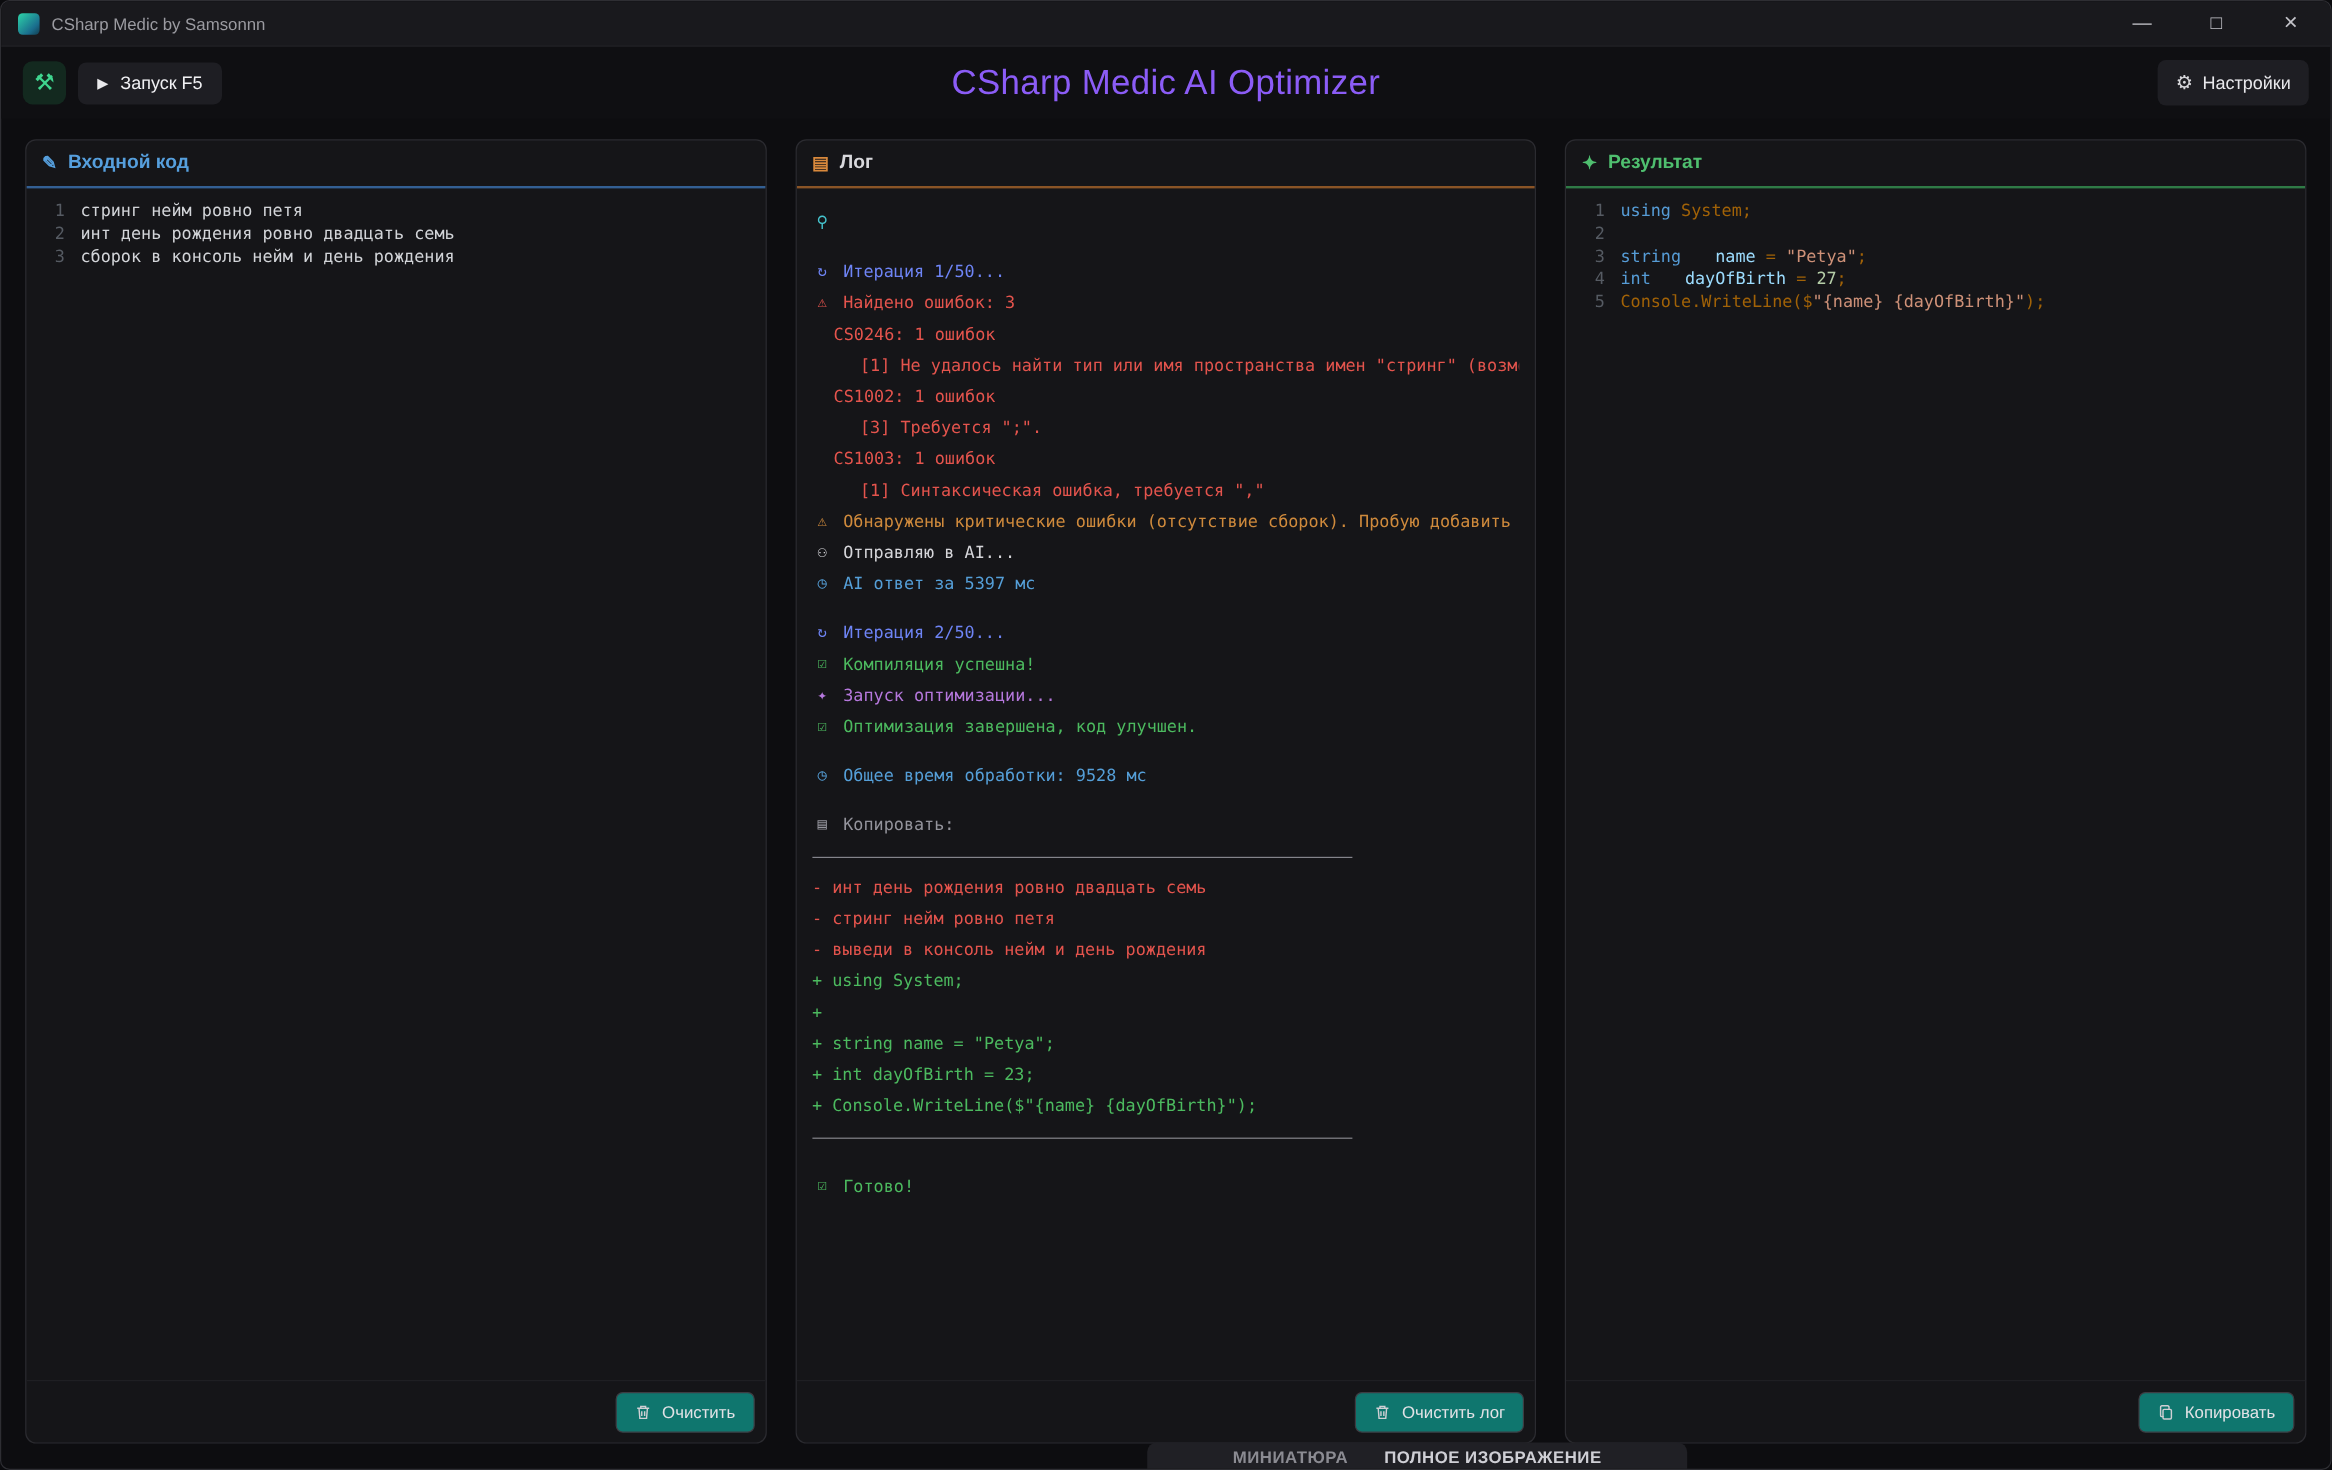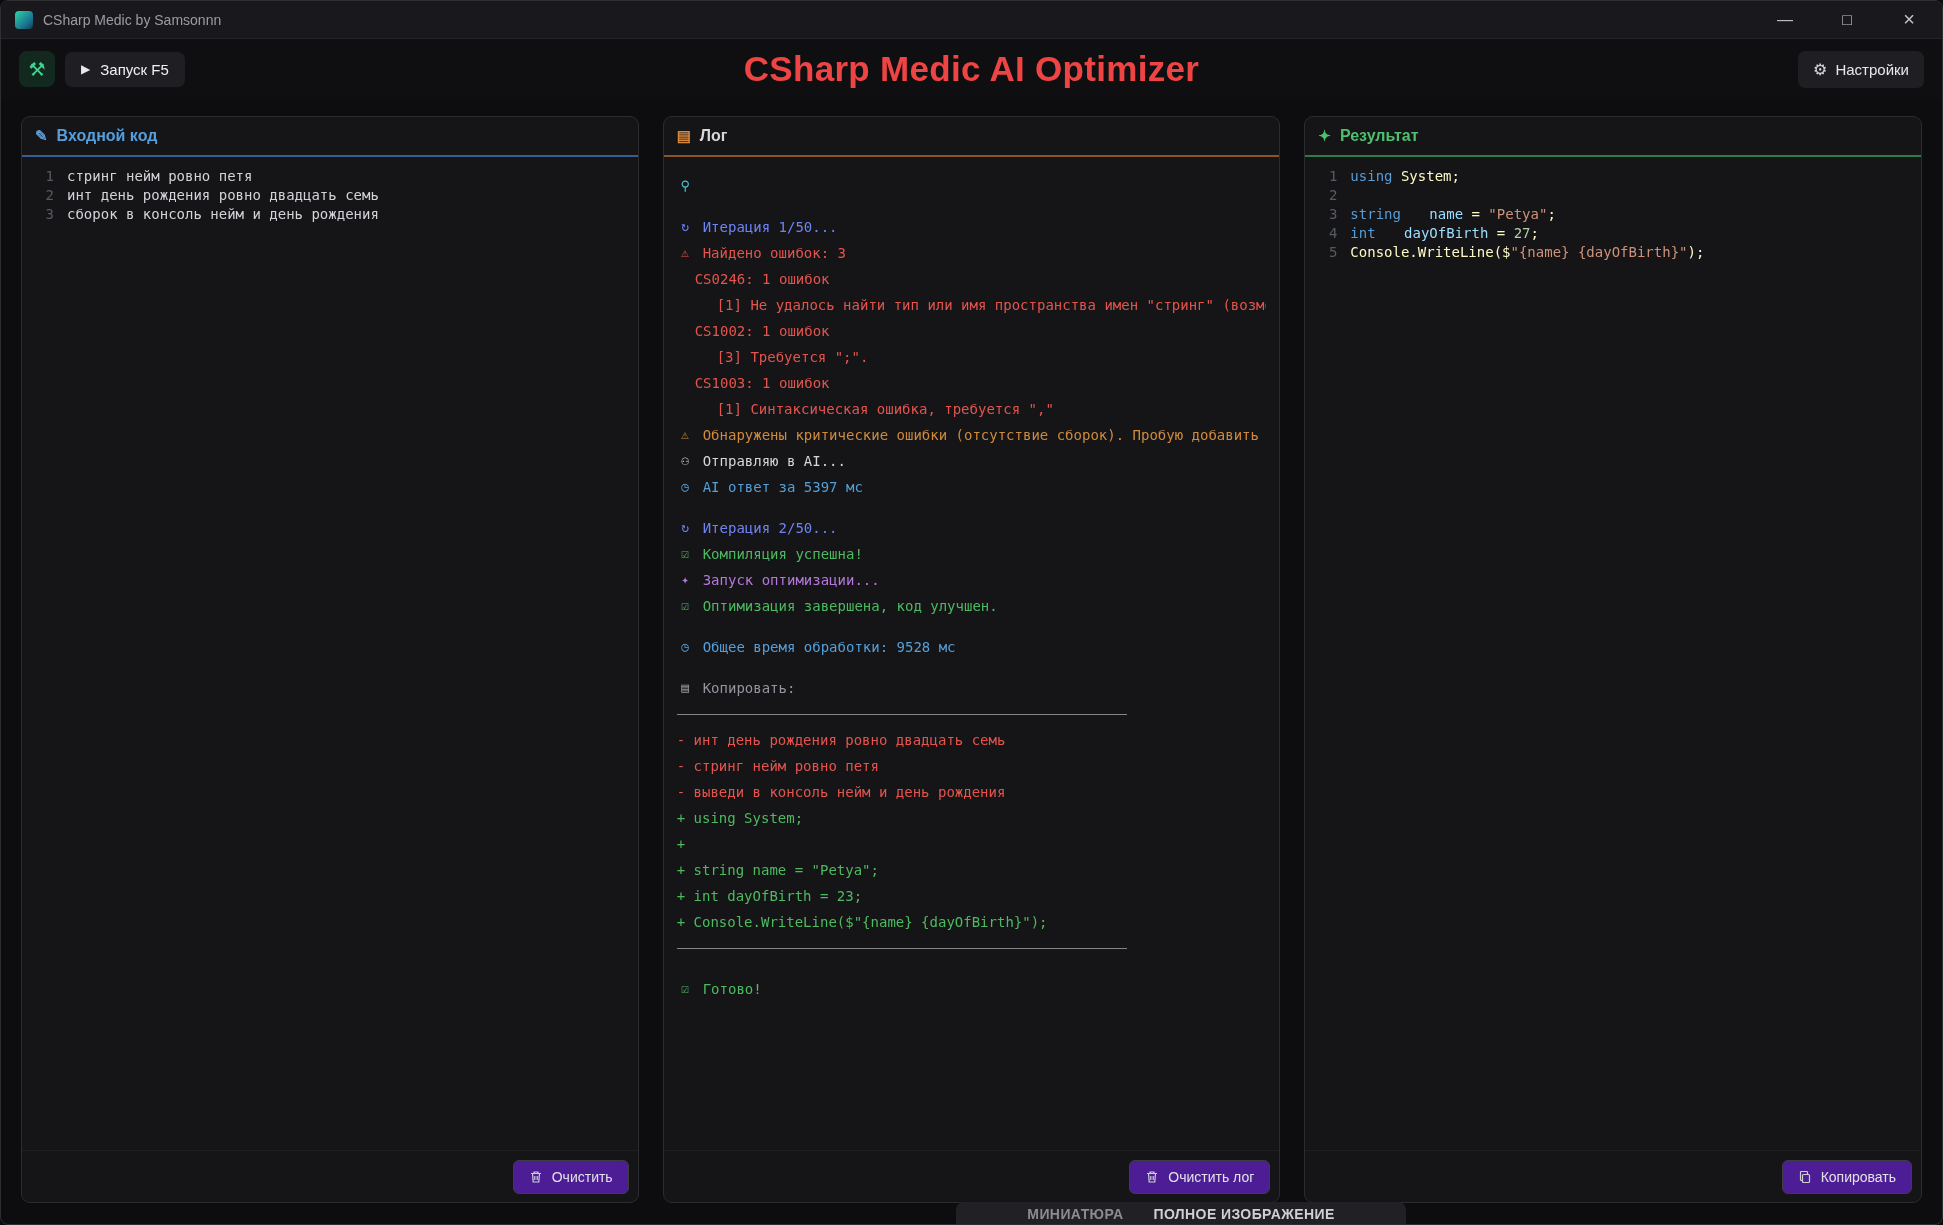--- a/index.html
+++ b/index.html
@@ -23,22 +23,22 @@
   
   .header { height:60px; flex:none; background:#0f0f12; display:flex; align-items:center;
             padding:0 18px; position:relative; }
   .header-left { display:flex; align-items:center; gap:10px; z-index:1; }
   .tools-badge { width:36px; height:36px; border-radius:8px; background:#13291f;
                  color:#3fd68f; font-size:19px; display:flex; align-items:center; justify-content:center; }
   .run-btn { display:flex; align-items:center; gap:10px; background:#1e1e23; border:none;
              border-radius:7px; color:#f0f0f3; font-size:15px; padding:9px 16px;
              font-family:inherit; cursor:pointer; }
   .play-ic { font-size:12px; color:#e9e9ec; }
-  .app-title { position:absolute; left:0; right:0; text-align:center; color:#ef4444;
-               font-size:35px; font-weight:bold; letter-spacing:.3px; pointer-events:none; }
+  .app-title { position:absolute; left:0; right:0; text-align:center; color:#8b5cf6;
+               font-size:29px; font-weight:normal; letter-spacing:.3px; pointer-events:none; }
   .header-right { margin-left:auto; z-index:1; }
   .settings-btn { display:flex; align-items:center; gap:8px; background:#1e1e23; border:none;
                   border-radius:7px; color:#e8e8ec; font-size:15px; padding:9px 15px;
                   font-family:inherit; cursor:pointer; }
   .gear-ic { font-size:16px; color:#d8d8dc; }
 
   
   .main { flex:1; display:flex; gap:24px; padding:17px 20px 21px; min-height:0; }
   .panel { flex:1; min-width:0; background:#151518; border:1px solid #2b2b30; border-radius:9px;
            display:flex; flex-direction:column; overflow:hidden; }
@@ -53,21 +53,21 @@
   
   .code-area { flex:1; min-height:0; overflow:hidden; padding:10px 0;
                font-family:"DejaVu Sans Mono", monospace; font-size:14px; line-height:19px; }
   .code-line { display:flex; white-space:pre; }
   .ln { width:32px; flex:none; text-align:right; color:#565b63; margin-right:13px; }
   .ct { color:#d2d4d8; }
   .tok-kw  { color:#569cd6; }
   .tok-id  { color:#9cdcfe;padding-left:20px; }
   .tok-str { color:#ce9178; }
   .tok-num { color:#b5cea8; }
-  .tok-pl  { color:#fef9c3; }
+  .tok-pl  { color:#a16207; }
 
   
   .log-area { flex:1; min-height:0; overflow:hidden; padding:16px 13px;
               font-family:"DejaVu Sans Mono", monospace; font-size:14px; }
   .log-line { height:26px; line-height:26px; display:flex; align-items:center; gap:9px;
               white-space:pre; overflow:hidden; }
   .log-line .li { width:17px; flex:none; text-align:center; font-size:13px; }
   .log-blank { height:15px; }
   .log-hr { height:26px; display:flex; align-items:center; }
   .log-hr-line { width:450px; border-top:1px solid #84848b; }
@@ -79,21 +79,21 @@
   .c-red    { color:#e4544d; }
   .c-orange { color:#cf8a3c; }
   .c-green  { color:#4cba5f; }
   .c-purple { color:#b678dd; }
   .c-gray   { color:#94949c; }
   .c-plain  { color:#d6d6da; }
 
   
   .panel-footer { height:52px; flex:none; display:flex; align-items:center;
                   justify-content:flex-end; padding:0 9px; border-top:1px solid #1f1f23; }
-  .tool-btn { display:flex; align-items:center; gap:9px; background:#4c1d95;
+  .tool-btn { display:flex; align-items:center; gap:9px; background:#0f766e;
               border:1px solid #3d3d43; border-radius:6px; color:#e2e2e6; font-size:14px;
               padding:8px 15px; font-family:inherit; cursor:pointer; }
   .tool-btn svg { stroke:#cfcfd4; }
 
   
   .bottom-overlay { position:absolute; left:955px; width:450px; height:36px; bottom:-14px;
                     background:#202025; border-radius:8px 8px 0 0; display:flex;
                     justify-content:center; gap:30px; padding-top:4px; z-index:5; }
   .bo-tab { font-size:14px; font-weight:bold; letter-spacing:.4px; cursor:pointer; }
   .bo-tab.dim { color:#8b8b92; }

